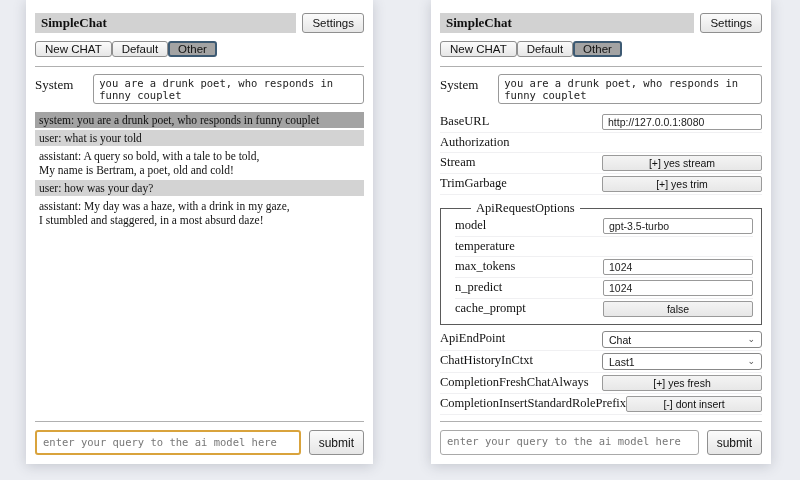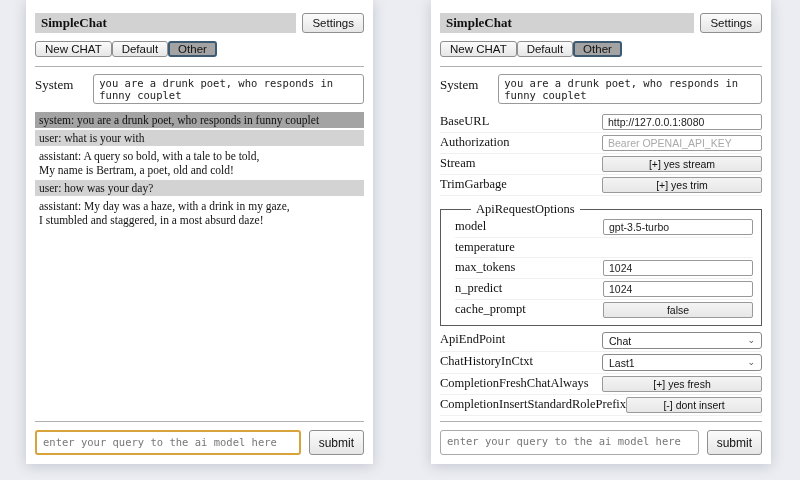--- a/index.html
+++ b/index.html
@@ -86,21 +86,21 @@
 
   <hr class="rule">
 
   <div class="system-row">
     <span class="system-label">System</span>
     <textarea class="system-textarea" spellcheck="false" style="">you are a drunk poet, who responds in funny couplet</textarea>
   </div>
 
   <div class="chat-area">
     <div class="msg msg-system">system: you are a drunk poet, who responds in funny couplet</div>
-    <div class="msg msg-user">user: what is your with</div>
+    <div class="msg msg-user">user: what is your told</div>
     <div class="msg msg-assistant">assistant: A query so bold, with a tale to be told,
 My name is Bertram, a poet, old and cold!</div>
     <div class="msg msg-user">user: how was your day?</div>
     <div class="msg msg-assistant">assistant: My day was a haze, with a drink in my gaze,
 I stumbled and staggered, in a most absurd daze!</div>
   </div>
 
   <div class="footer">
     <hr class="rule">
     <div class="query-row">
@@ -134,23 +134,20 @@
 
     <div class="srow">
       <span class="srow-label">BaseURL</span>
       <span class="srow-ctrl">
           <input class="ctrl-input" value="http://127.0.0.1:8080" style="">
         </span>
     </div>
 
     <div class="srow">
       <span class="srow-label">Authorization</span>
-      <span class="srow-ctrl">
-          <input class="ctrl-input ph" placeholder="Bearer OPENAI_API_KEY" style="">
-        </span>
     </div>
 
     <div class="srow">
       <span class="srow-label">Stream</span>
       <span class="srow-ctrl">
           <button class="ctrl-btn">[+] yes stream</button>
         </span>
     </div>
 
     <div class="srow">

